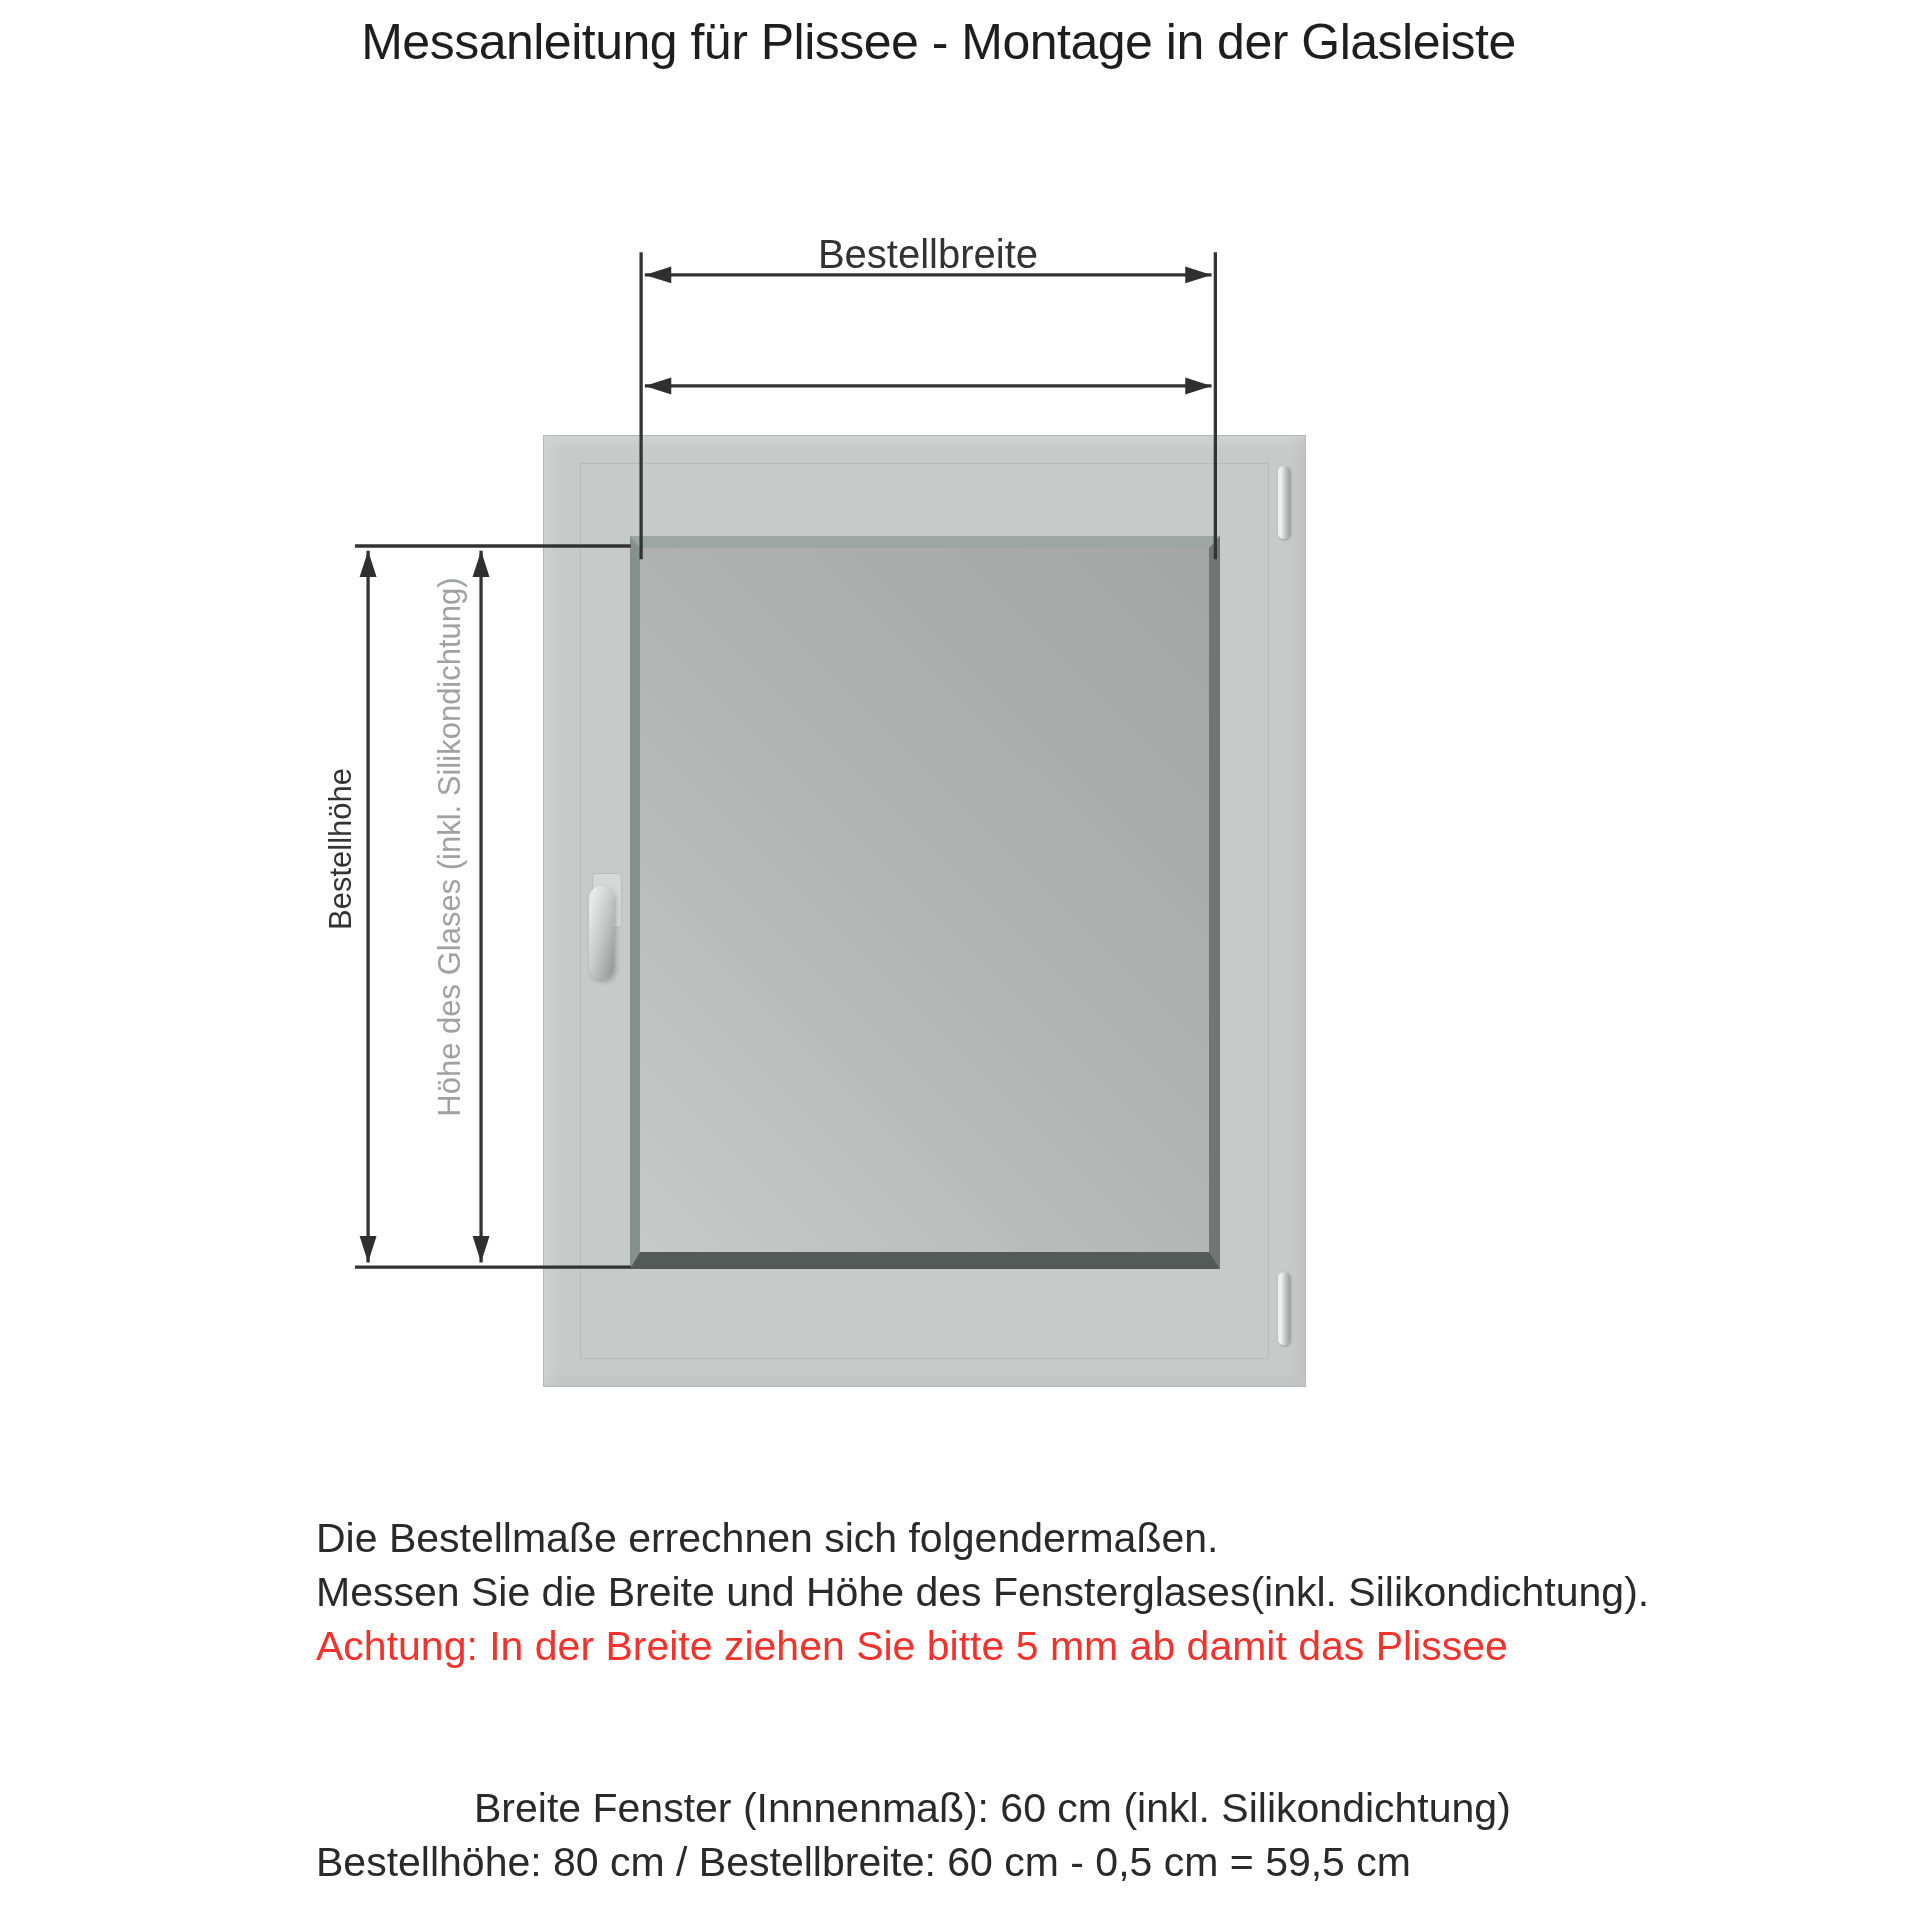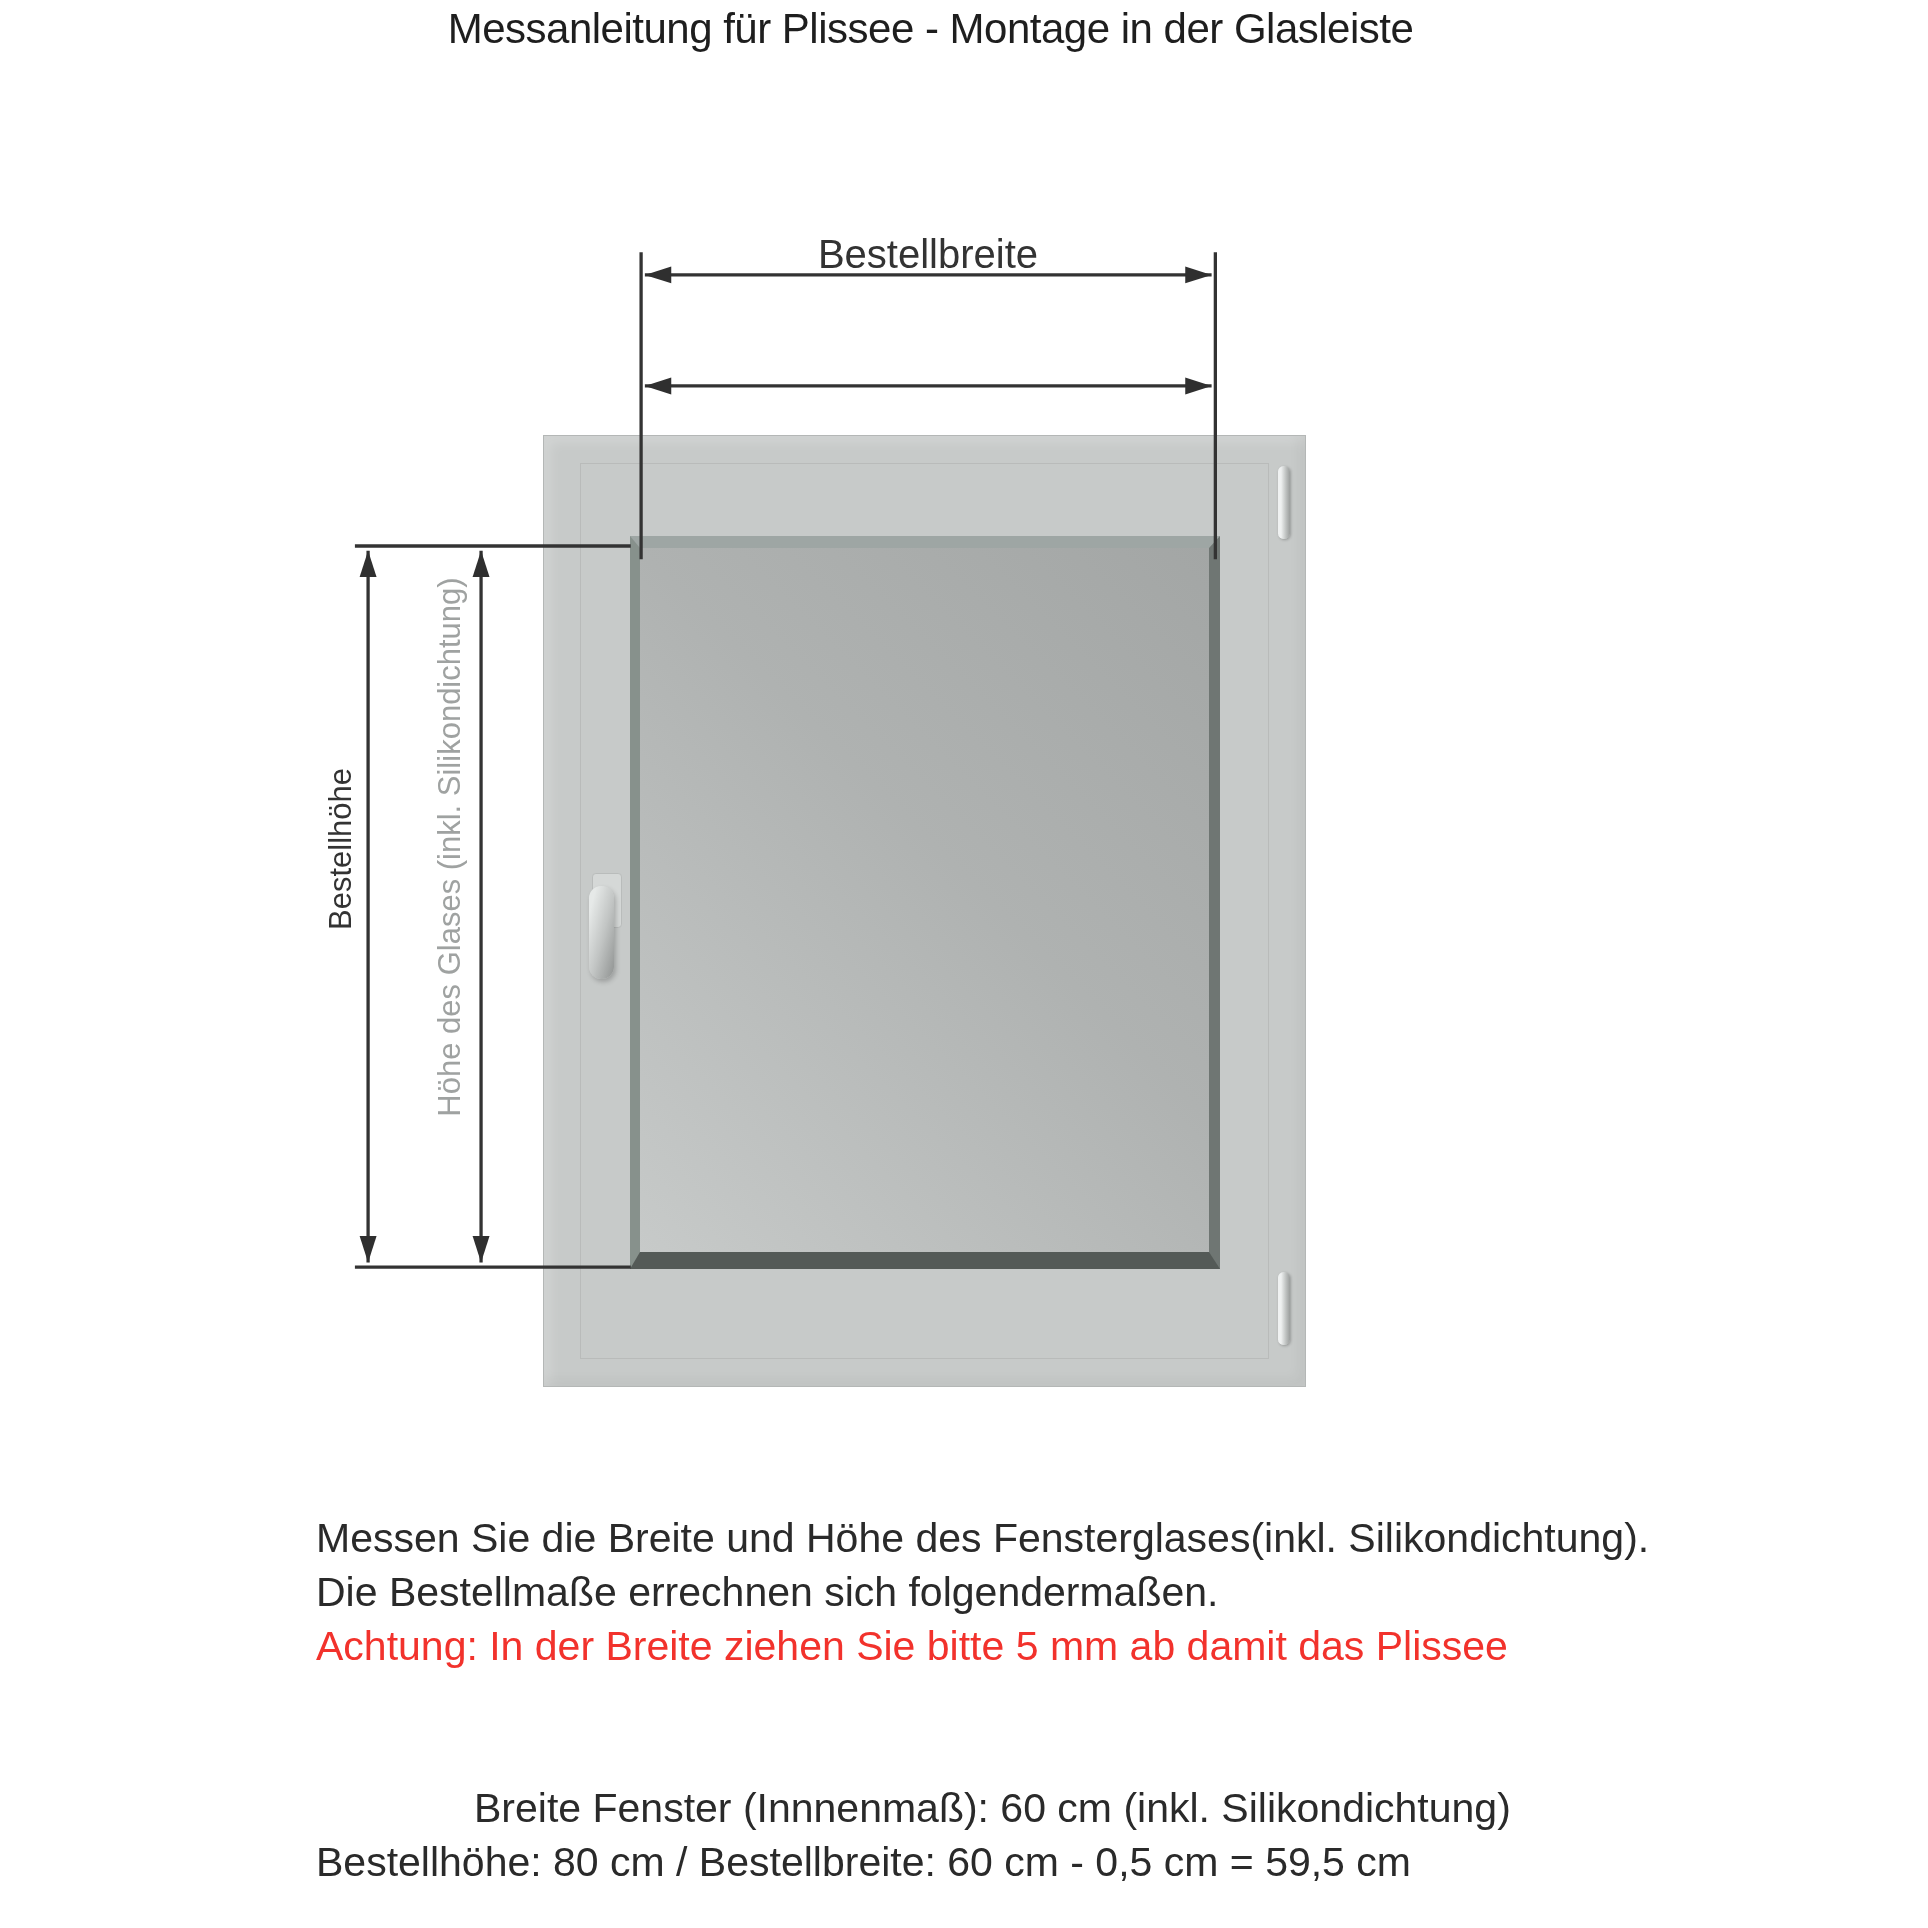--- a/index.html
+++ b/index.html
@@ -4,22 +4,22 @@
 <style>
   html,body { margin:0; padding:0; background:#ffffff; }
   #canvas {
     position:relative; width:1928px; height:1928px; overflow:hidden;
     background:#ffffff;
     font-family:"Liberation Sans", sans-serif;
     color:var(--text-dark,#2a2a2a);
   }
   .title {
     position:absolute; top:4.7px; left:0; width:1861px;
-    text-align:center; font-size:42px; font-weight:400;
-    letter-spacing:-0.5px; color:#1e1e1e; margin:0;
+    text-align:center; font-size:50px; font-weight:400;
+    letter-spacing:-0.5px; color:#1e1e1e; margin:8px;
   }
   
   .window-frame {
     position:absolute; left:543px; top:435px; width:763px; height:952px;
     background:var(--frame-gray,#c7cac9);
     border:0.9px solid #b4b7b6;
     box-shadow: inset -4.7px -4.7px 13px rgba(0,0,0,0.05), inset 4.7px 4.7px 13px rgba(255,255,255,0.25);
     box-sizing:border-box;
   }
   .inner-frame-line {
@@ -105,22 +105,22 @@
 
     <line x1="391" y1="585" x2="391" y2="1341" stroke="#333333" stroke-width="3.5" marker-start="url(#arrow)" marker-end="url(#arrow)"></line>
     <line x1="511" y1="585" x2="511" y2="1341" stroke="#333333" stroke-width="3.5" marker-start="url(#arrow)" marker-end="url(#arrow)"></line>
   </svg>
 
   <div class="h-label" style="left:928px; top:232px;">Bestellbreite</div>
   <div class="v-label" style="left:341px; top:849px;">Bestellhöhe</div>
   <div class="v-label gray" style="left:450px; top:847px;">Höhe des Glases (inkl. Silikondichtung)</div>
 
   <div class="textblock instructions">
+    <p>Die Bestellmaße errechnen sich folgendermaßen.</p>
     <p>Messen Sie die Breite und Höhe des Fensterglases(inkl. Silikondichtung).</p>
-    <p>Die Bestellmaße errechnen sich folgendermaßen.</p>
     <p class="red">Achtung: In der Breite ziehen Sie bitte 5 mm ab damit das Plissee</p>
   </div>
 
   <div class="textblock example">
     <p class="indent">Breite Fenster (Innnenmaß): 60 cm  (inkl. Silikondichtung)</p>
     <p>Bestellhöhe: 80 cm / Bestellbreite: 60 cm  - 0,5 cm = 59,5 cm</p>
   </div>
 
 </div>
 

